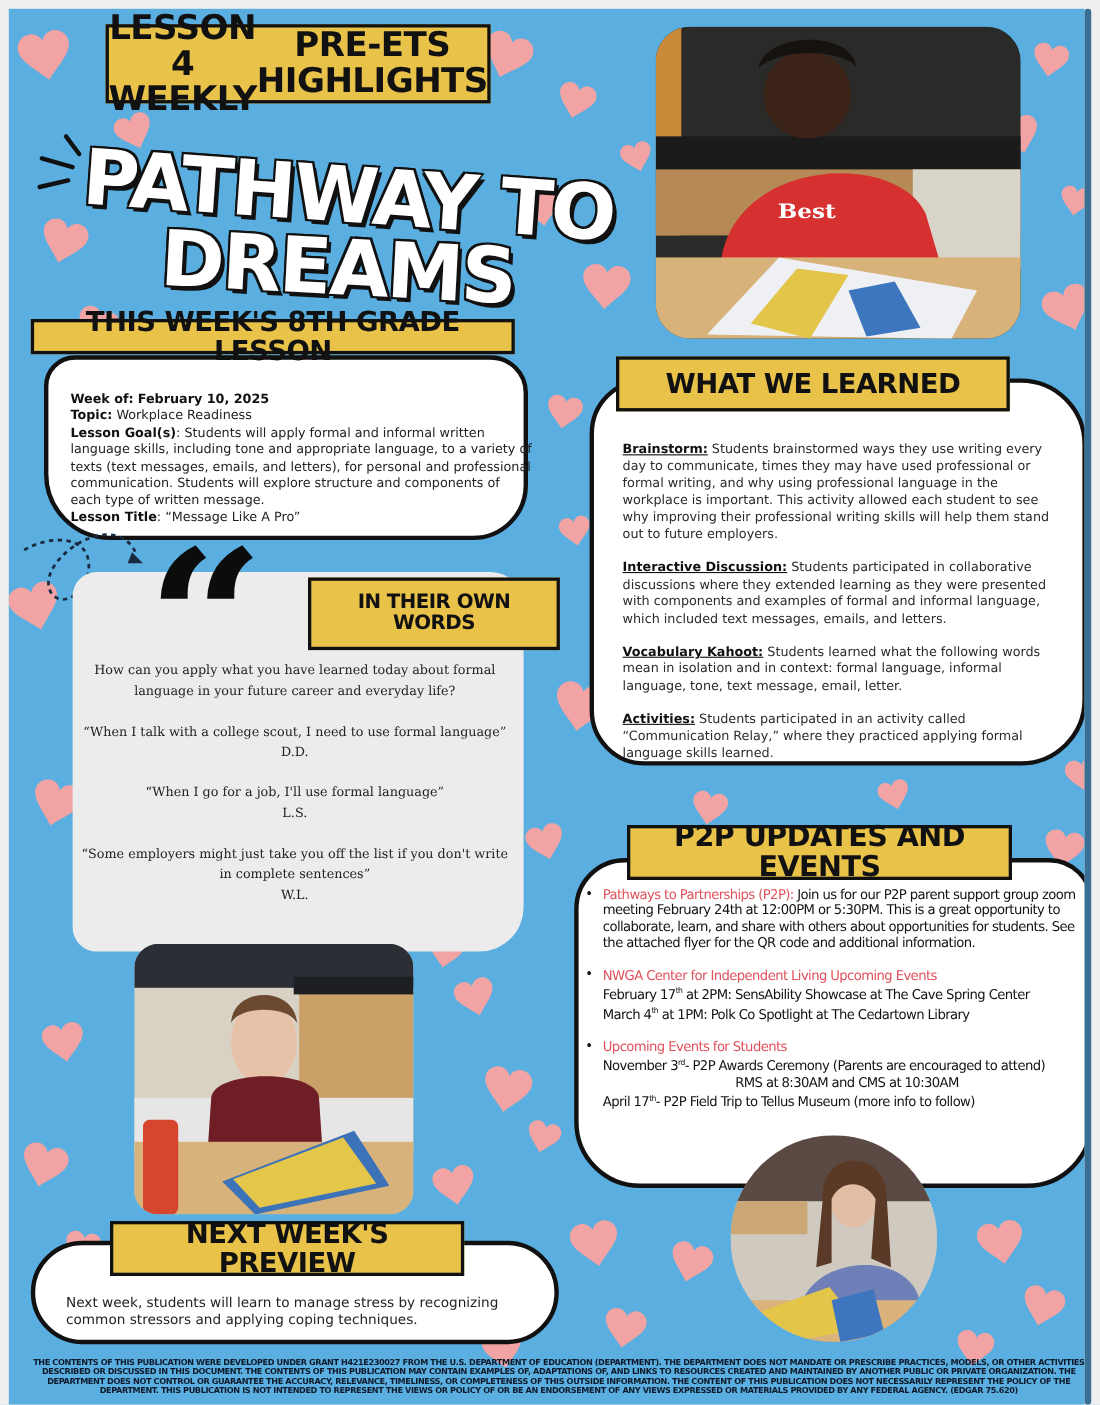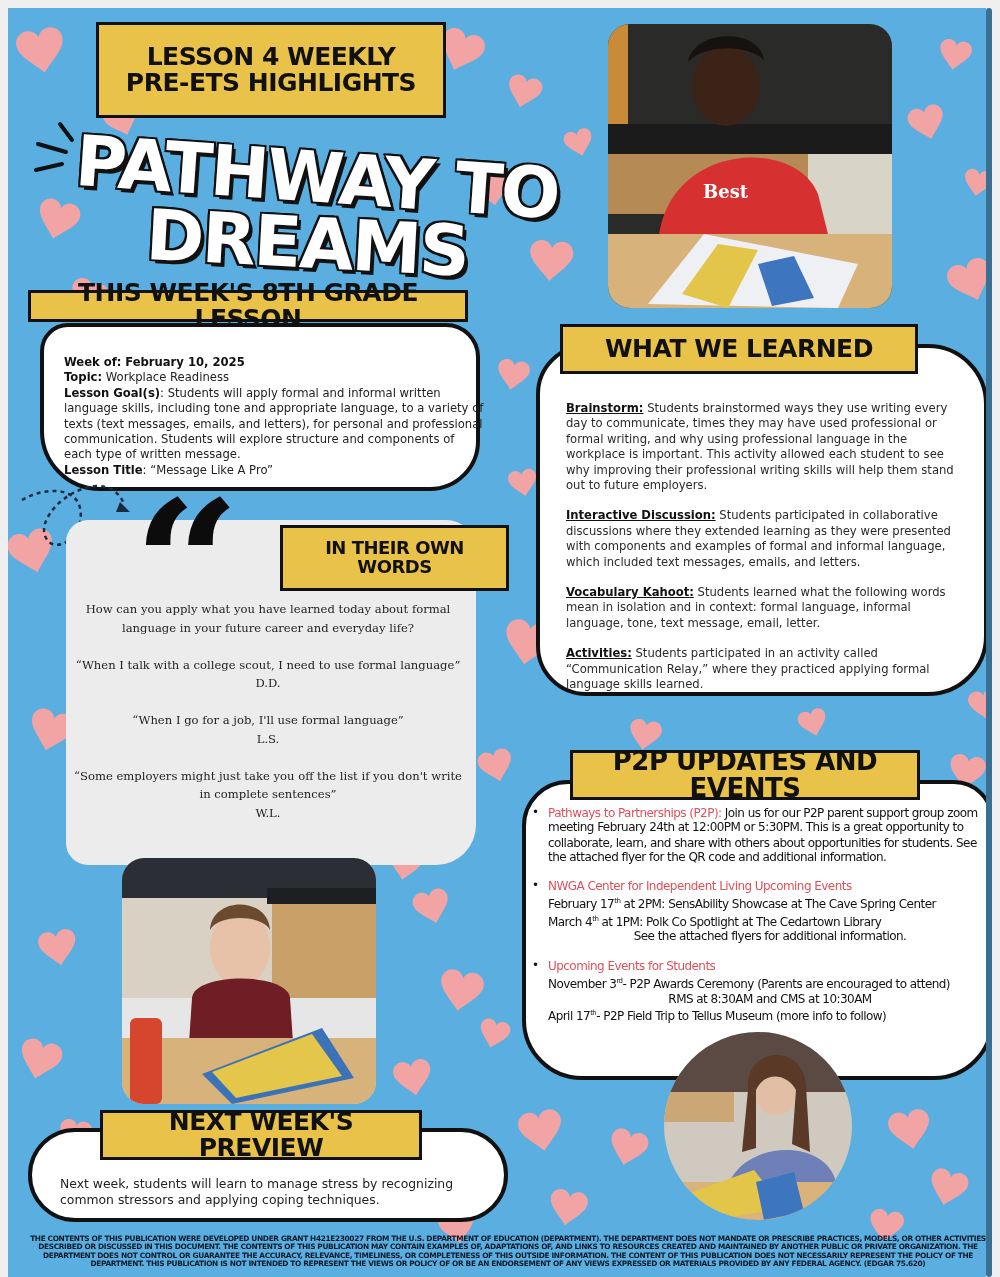--- a/index.html
+++ b/index.html
@@ -257,21 +257,21 @@
           <path d="M16 29 C10 22 1 16 1 9 C1 4 5 1 9 1 C12 1 15 3 16 6 C17 3 20 1 23 1 C27 1 31 4 31 9 C31 16 22 22 16 29 Z" fill="#f2a3a3"></path>
         </svg>
       </div>
       <div class="heart" style="left: 430px; top: 540px; width: 46px; height: 46px; transform: rotate(-10deg);">
         <svg viewBox="0 0 32 30">
           <path d="M16 29 C10 22 1 16 1 9 C1 4 5 1 9 1 C12 1 15 3 16 6 C17 3 20 1 23 1 C27 1 31 4 31 9 C31 16 22 22 16 29 Z" fill="#f2a3a3"></path>
         </svg>
       </div>
     </div>
 
-  <div class="banner" style="left:88px; top:14px; width:350px; height:96px; font-size:25px; flex-direction:column;">
+  <div class="banner" style="left:88px; top:14px; width:350px; height:72px; font-size:31px; flex-direction:row;">
     <span>LESSON 4 WEEKLY</span>
     <span>PRE-ETS HIGHLIGHTS</span>
   </div>
 
   <svg style="position:absolute; left:22px; top:110px;" width="50" height="70" viewBox="0 0 50 70">
     <line x1="30" y1="6" x2="42" y2="22" stroke="#111" stroke-width="4" stroke-linecap="round"></line>
     <line x1="8" y1="26" x2="36" y2="34" stroke="#111" stroke-width="4" stroke-linecap="round"></line>
     <line x1="6" y1="52" x2="32" y2="46" stroke="#111" stroke-width="4" stroke-linecap="round"></line>
   </svg>
 
@@ -319,21 +319,21 @@
       <polygon points="80,216 200,170 232,220 110,246" fill="#3c72b8"></polygon>
       <polygon points="90,214 190,176 220,218 114,240" fill="#e4c64a"></polygon>
       <rect x="8" y="160" width="32" height="86" rx="6" fill="#d6462e"></rect>
     </svg>
   </div>
 
   <div class="bubble" style="left:20px; top:1120px; width:480px; height:94px; border-radius:50px;"></div>
   <div class="banner" style="left:92px; top:1102px; width:322px; height:50px; font-size:25px;">NEXT WEEK'S PREVIEW</div>
   <div class="preview-text">Next week, students will learn to manage stress by recognizing common stressors and applying coping techniques.</div>
 
-  <div class="photo" style="left:600px; top:16px; width:284px; height:284px; border-radius:22px;">
+  <div class="photo" style="left:588px; top:16px; width:332px; height:284px; border-radius:32px;">
     <svg class="ph" viewBox="0 0 284 284" preserveAspectRatio="none">
       <rect width="284" height="284" fill="#2a2a28"></rect>
       <rect x="0" y="0" width="20" height="190" fill="#c98a3a"></rect>
       <rect x="0" y="100" width="284" height="40" fill="#1b1b1b"></rect>
       <rect x="0" y="130" width="284" height="60" fill="#b58a55"></rect>
       <rect x="200" y="130" width="84" height="90" fill="#d8d4c8"></rect>
       <ellipse cx="118" cy="62" rx="34" ry="40" fill="#3b2417"></ellipse>
       <path d="M80 38 C86 4 152 4 156 36 C140 20 96 20 80 38 Z" fill="#161210"></path>
       <path d="M50 230 C48 120 186 110 210 170 L230 250 L40 250 Z" fill="#d63130"></path>
       <text x="95" y="174" fill="#fff" font-family="DejaVu Serif, serif" font-size="18" font-weight="bold">Best</text>
@@ -358,21 +358,20 @@
   <div class="p2p-text">
     <div class="p2p-item">
       <span class="bullet">•</span>
       <span class="red">Pathways to Partnerships (P2P):</span><span>  Join us for our P2P parent support group zoom meeting February 24th at 12:00PM or 5:30PM. This is a great opportunity to collaborate, learn, and share with others about opportunities for students. See the attached flyer for the QR code and additional information.</span>
     </div>
     <div class="p2p-item">
       <span class="bullet">•</span>
       <div class="red">NWGA Center for Independent Living Upcoming Events</div>
       <div><span>February 17</span><sup style="font-size:7px;">th</sup><span> at 2PM: SensAbility Showcase at The Cave Spring Center</span></div>
       <div><span>March 4</span><sup style="font-size:7px;">th</sup><span> at 1PM: Polk Co Spotlight at The Cedartown Library</span></div>
-      <div class="center">See the attached flyers for additional information.</div>
     </div>
     <div class="p2p-item">
       <span class="bullet">•</span>
       <div class="red">Upcoming Events for Students</div>
       <div><span>November 3</span><sup style="font-size:7px;">rd</sup><span>- P2P Awards Ceremony (Parents are encouraged to attend)</span></div>
       <div class="center">RMS at 8:30AM and CMS at 10:30AM</div>
       <div><span>April 17</span><sup style="font-size:7px;">th</sup><span>- P2P Field Trip to Tellus Museum (more info to follow)</span></div>
     </div>
   </div>
 

